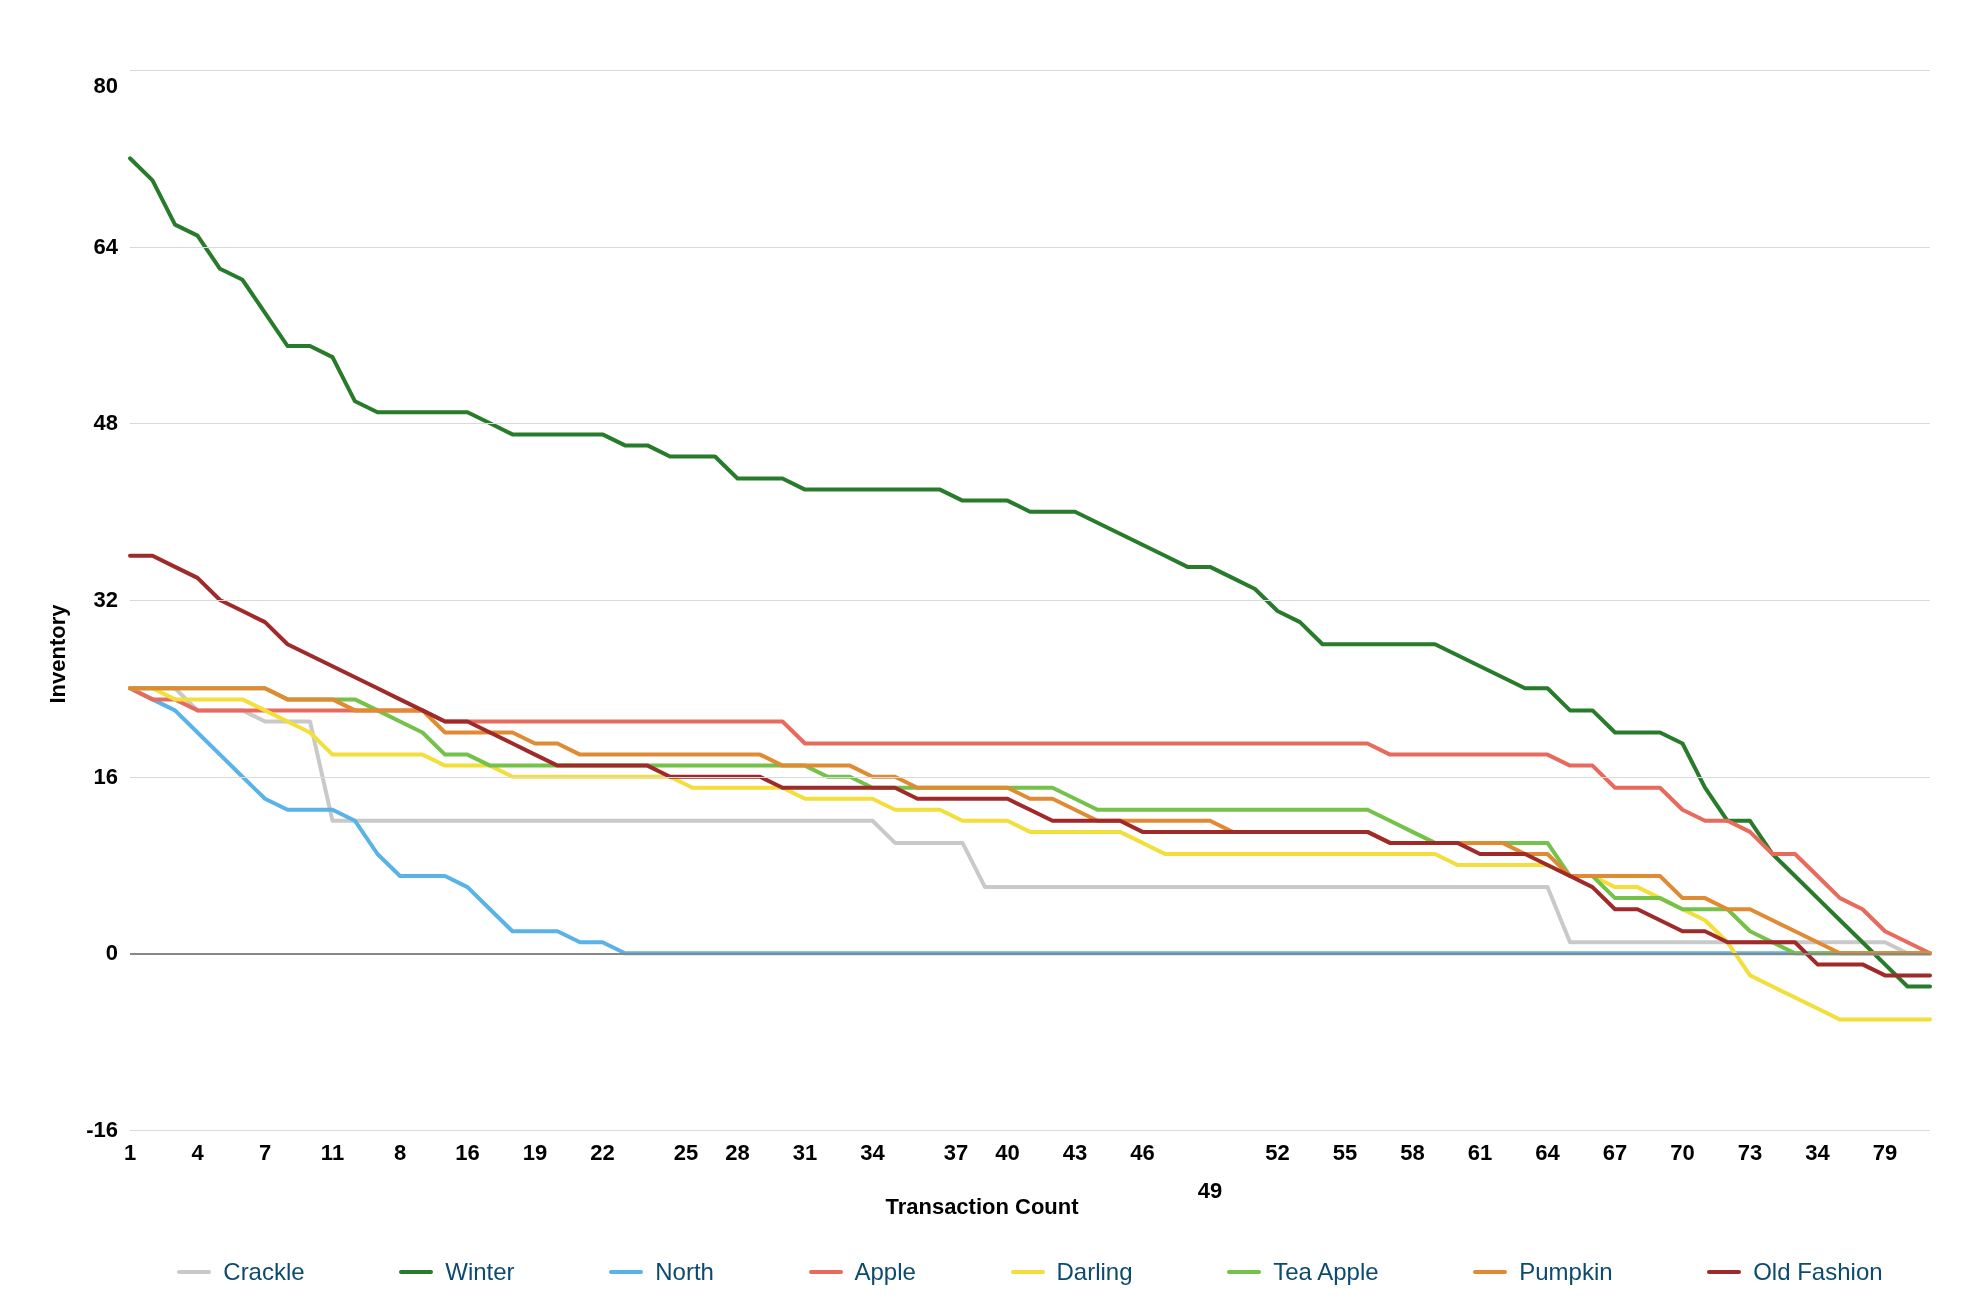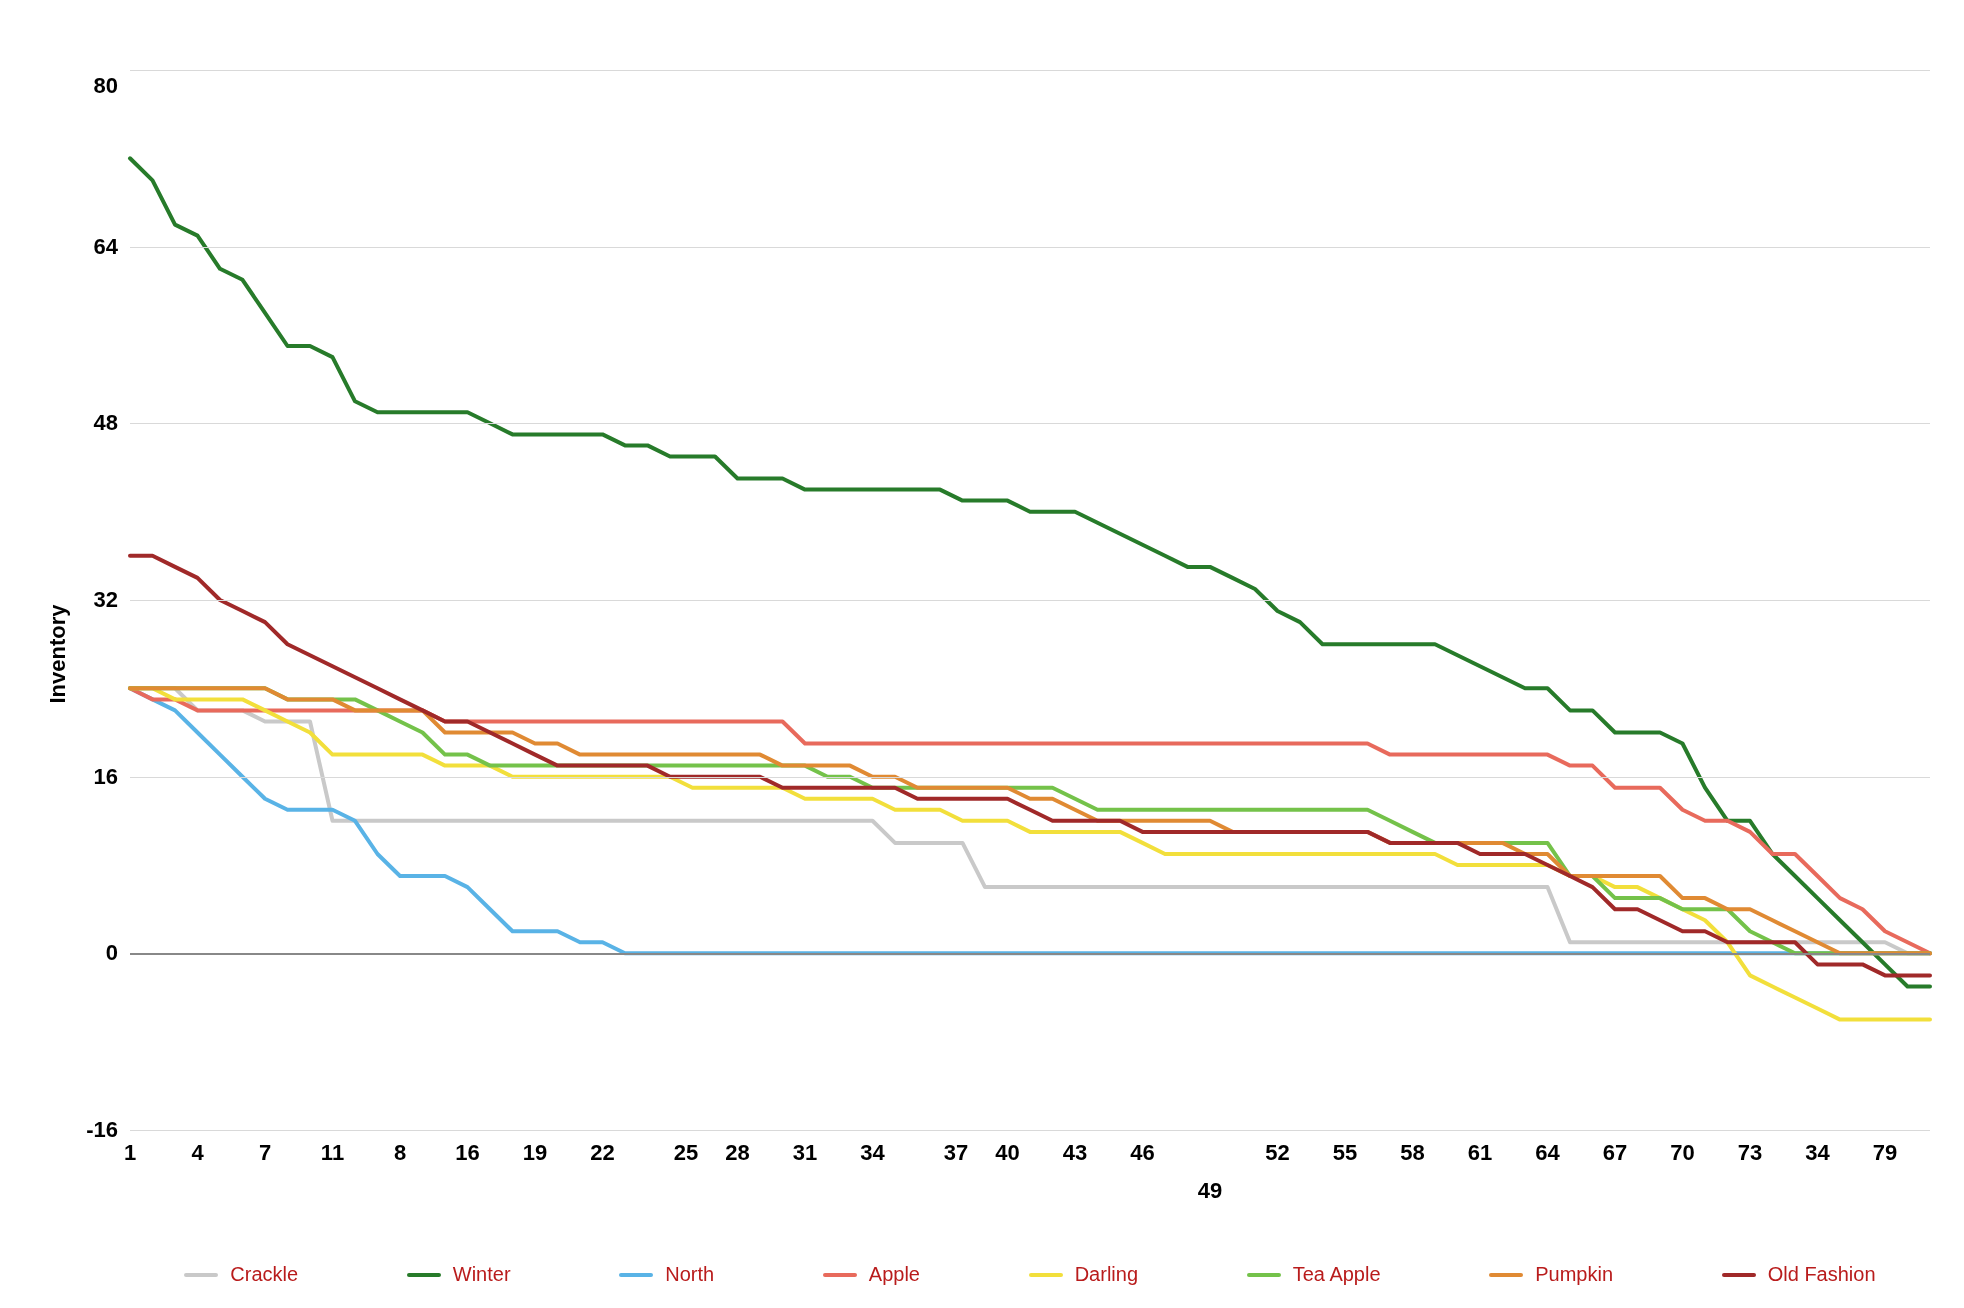--- a/index.html
+++ b/index.html
@@ -98,40 +98,41 @@
   }
   .legend {
     position: absolute;
     left: 130px;
     width: 1800px;
     bottom: 22px;
     display: flex;
     flex-direction: row;
     justify-content: space-around;
     align-items: center;
-    font-size: 20px;
-    color: #b91c1c;
+    font-size: 24px;
+    color: #0c4a6e;
   }
   .legend-item {
     display: flex;
     align-items: center;
     gap: 12px;
   }
   .legend-swatch {
     width: 34px;
     height: 4px;
     border-radius: 2px;
   }
 </style>
 </head>
 <body>
 
 <div class="chart-wrap">
 
   <div class="ylabel">Inventory</div>
+  <div class="xlabel">Transaction Count</div>
 
   <div class="plot-area" id="plot-area">
     <svg class="lines" id="svg-lines">
         <path d="M0.0 618.3 L22.5 618.3 L45.0 618.3 L67.5 640.4 L90.0 640.4 L112.5 640.4 L135.0 651.5 L157.5 651.5 L180.0 651.5 L202.5 750.8 L225.0 750.8 L247.5 750.8 L270.0 750.8 L292.5 750.8 L315.0 750.8 L337.5 750.8 L360.0 750.8 L382.5 750.8 L405.0 750.8 L427.5 750.8 L450.0 750.8 L472.5 750.8 L495.0 750.8 L517.5 750.8 L540.0 750.8 L562.5 750.8 L585.0 750.8 L607.5 750.8 L630.0 750.8 L652.5 750.8 L675.0 750.8 L697.5 750.8 L720.0 750.8 L742.5 750.8 L765.0 772.9 L787.5 772.9 L810.0 772.9 L832.5 772.9 L855.0 817.1 L877.5 817.1 L900.0 817.1 L922.5 817.1 L945.0 817.1 L967.5 817.1 L990.0 817.1 L1012.5 817.1 L1035.0 817.1 L1057.5 817.1 L1080.0 817.1 L1102.5 817.1 L1125.0 817.1 L1147.5 817.1 L1170.0 817.1 L1192.5 817.1 L1215.0 817.1 L1237.5 817.1 L1260.0 817.1 L1282.5 817.1 L1305.0 817.1 L1327.5 817.1 L1350.0 817.1 L1372.5 817.1 L1395.0 817.1 L1417.5 817.1 L1440.0 872.3 L1462.5 872.3 L1485.0 872.3 L1507.5 872.3 L1530.0 872.3 L1552.5 872.3 L1575.0 872.3 L1597.5 872.3 L1620.0 872.3 L1642.5 872.3 L1665.0 872.3 L1687.5 872.3 L1710.0 872.3 L1732.5 872.3 L1755.0 872.3 L1777.5 883.3 L1800.0 883.3 " fill="none" stroke="#c9c9c9" stroke-width="4" stroke-linejoin="round" stroke-linecap="round"></path>
         <path d="M0.0 88.3 L22.5 110.4 L45.0 154.6 L67.5 165.6 L90.0 198.8 L112.5 209.8 L135.0 242.9 L157.5 276.0 L180.0 276.0 L202.5 287.1 L225.0 331.3 L247.5 342.3 L270.0 342.3 L292.5 342.3 L315.0 342.3 L337.5 342.3 L360.0 353.3 L382.5 364.4 L405.0 364.4 L427.5 364.4 L450.0 364.4 L472.5 364.4 L495.0 375.4 L517.5 375.4 L540.0 386.5 L562.5 386.5 L585.0 386.5 L607.5 408.5 L630.0 408.5 L652.5 408.5 L675.0 419.6 L697.5 419.6 L720.0 419.6 L742.5 419.6 L765.0 419.6 L787.5 419.6 L810.0 419.6 L832.5 430.6 L855.0 430.6 L877.5 430.6 L900.0 441.7 L922.5 441.7 L945.0 441.7 L967.5 452.7 L990.0 463.8 L1012.5 474.8 L1035.0 485.8 L1057.5 496.9 L1080.0 496.9 L1102.5 507.9 L1125.0 519.0 L1147.5 541.0 L1170.0 552.1 L1192.5 574.2 L1215.0 574.2 L1237.5 574.2 L1260.0 574.2 L1282.5 574.2 L1305.0 574.2 L1327.5 585.2 L1350.0 596.3 L1372.5 607.3 L1395.0 618.3 L1417.5 618.3 L1440.0 640.4 L1462.5 640.4 L1485.0 662.5 L1507.5 662.5 L1530.0 662.5 L1552.5 673.5 L1575.0 717.7 L1597.5 750.8 L1620.0 750.8 L1642.5 784.0 L1665.0 806.0 L1687.5 828.1 L1710.0 850.2 L1732.5 872.3 L1755.0 894.4 L1777.5 916.5 L1800.0 916.5 " fill="none" stroke="#277b2a" stroke-width="4" stroke-linejoin="round" stroke-linecap="round"></path>
         <path d="M0.0 618.3 L22.5 629.4 L45.0 640.4 L67.5 662.5 L90.0 684.6 L112.5 706.7 L135.0 728.8 L157.5 739.8 L180.0 739.8 L202.5 739.8 L225.0 750.8 L247.5 784.0 L270.0 806.0 L292.5 806.0 L315.0 806.0 L337.5 817.1 L360.0 839.2 L382.5 861.3 L405.0 861.3 L427.5 861.3 L450.0 872.3 L472.5 872.3 L495.0 883.3 L517.5 883.3 L540.0 883.3 L562.5 883.3 L585.0 883.3 L607.5 883.3 L630.0 883.3 L652.5 883.3 L675.0 883.3 L697.5 883.3 L720.0 883.3 L742.5 883.3 L765.0 883.3 L787.5 883.3 L810.0 883.3 L832.5 883.3 L855.0 883.3 L877.5 883.3 L900.0 883.3 L922.5 883.3 L945.0 883.3 L967.5 883.3 L990.0 883.3 L1012.5 883.3 L1035.0 883.3 L1057.5 883.3 L1080.0 883.3 L1102.5 883.3 L1125.0 883.3 L1147.5 883.3 L1170.0 883.3 L1192.5 883.3 L1215.0 883.3 L1237.5 883.3 L1260.0 883.3 L1282.5 883.3 L1305.0 883.3 L1327.5 883.3 L1350.0 883.3 L1372.5 883.3 L1395.0 883.3 L1417.5 883.3 L1440.0 883.3 L1462.5 883.3 L1485.0 883.3 L1507.5 883.3 L1530.0 883.3 L1552.5 883.3 L1575.0 883.3 L1597.5 883.3 L1620.0 883.3 L1642.5 883.3 L1665.0 883.3 L1687.5 883.3 L1710.0 883.3 L1732.5 883.3 L1755.0 883.3 L1777.5 883.3 L1800.0 883.3 " fill="none" stroke="#59b3e6" stroke-width="4" stroke-linejoin="round" stroke-linecap="round"></path>
         <path d="M0.0 618.3 L22.5 629.4 L45.0 629.4 L67.5 640.4 L90.0 640.4 L112.5 640.4 L135.0 640.4 L157.5 640.4 L180.0 640.4 L202.5 640.4 L225.0 640.4 L247.5 640.4 L270.0 640.4 L292.5 640.4 L315.0 651.5 L337.5 651.5 L360.0 651.5 L382.5 651.5 L405.0 651.5 L427.5 651.5 L450.0 651.5 L472.5 651.5 L495.0 651.5 L517.5 651.5 L540.0 651.5 L562.5 651.5 L585.0 651.5 L607.5 651.5 L630.0 651.5 L652.5 651.5 L675.0 673.5 L697.5 673.5 L720.0 673.5 L742.5 673.5 L765.0 673.5 L787.5 673.5 L810.0 673.5 L832.5 673.5 L855.0 673.5 L877.5 673.5 L900.0 673.5 L922.5 673.5 L945.0 673.5 L967.5 673.5 L990.0 673.5 L1012.5 673.5 L1035.0 673.5 L1057.5 673.5 L1080.0 673.5 L1102.5 673.5 L1125.0 673.5 L1147.5 673.5 L1170.0 673.5 L1192.5 673.5 L1215.0 673.5 L1237.5 673.5 L1260.0 684.6 L1282.5 684.6 L1305.0 684.6 L1327.5 684.6 L1350.0 684.6 L1372.5 684.6 L1395.0 684.6 L1417.5 684.6 L1440.0 695.6 L1462.5 695.6 L1485.0 717.7 L1507.5 717.7 L1530.0 717.7 L1552.5 739.8 L1575.0 750.8 L1597.5 750.8 L1620.0 761.9 L1642.5 784.0 L1665.0 784.0 L1687.5 806.0 L1710.0 828.1 L1732.5 839.2 L1755.0 861.3 L1777.5 872.3 L1800.0 883.3 " fill="none" stroke="#e86a5c" stroke-width="4" stroke-linejoin="round" stroke-linecap="round"></path>
         <path d="M0.0 618.3 L22.5 618.3 L45.0 629.4 L67.5 629.4 L90.0 629.4 L112.5 629.4 L135.0 640.4 L157.5 651.5 L180.0 662.5 L202.5 684.6 L225.0 684.6 L247.5 684.6 L270.0 684.6 L292.5 684.6 L315.0 695.6 L337.5 695.6 L360.0 695.6 L382.5 706.7 L405.0 706.7 L427.5 706.7 L450.0 706.7 L472.5 706.7 L495.0 706.7 L517.5 706.7 L540.0 706.7 L562.5 717.7 L585.0 717.7 L607.5 717.7 L630.0 717.7 L652.5 717.7 L675.0 728.8 L697.5 728.8 L720.0 728.8 L742.5 728.8 L765.0 739.8 L787.5 739.8 L810.0 739.8 L832.5 750.8 L855.0 750.8 L877.5 750.8 L900.0 761.9 L922.5 761.9 L945.0 761.9 L967.5 761.9 L990.0 761.9 L1012.5 772.9 L1035.0 784.0 L1057.5 784.0 L1080.0 784.0 L1102.5 784.0 L1125.0 784.0 L1147.5 784.0 L1170.0 784.0 L1192.5 784.0 L1215.0 784.0 L1237.5 784.0 L1260.0 784.0 L1282.5 784.0 L1305.0 784.0 L1327.5 795.0 L1350.0 795.0 L1372.5 795.0 L1395.0 795.0 L1417.5 795.0 L1440.0 806.0 L1462.5 806.0 L1485.0 817.1 L1507.5 817.1 L1530.0 828.1 L1552.5 839.2 L1575.0 850.2 L1597.5 872.3 L1620.0 905.4 L1642.5 916.5 L1665.0 927.5 L1687.5 938.5 L1710.0 949.6 L1732.5 949.6 L1755.0 949.6 L1777.5 949.6 L1800.0 949.6 " fill="none" stroke="#f2df3b" stroke-width="4" stroke-linejoin="round" stroke-linecap="round"></path>
         <path d="M0.0 618.3 L22.5 618.3 L45.0 618.3 L67.5 618.3 L90.0 618.3 L112.5 618.3 L135.0 618.3 L157.5 629.4 L180.0 629.4 L202.5 629.4 L225.0 629.4 L247.5 640.4 L270.0 651.5 L292.5 662.5 L315.0 684.6 L337.5 684.6 L360.0 695.6 L382.5 695.6 L405.0 695.6 L427.5 695.6 L450.0 695.6 L472.5 695.6 L495.0 695.6 L517.5 695.6 L540.0 695.6 L562.5 695.6 L585.0 695.6 L607.5 695.6 L630.0 695.6 L652.5 695.6 L675.0 695.6 L697.5 706.7 L720.0 706.7 L742.5 717.7 L765.0 717.7 L787.5 717.7 L810.0 717.7 L832.5 717.7 L855.0 717.7 L877.5 717.7 L900.0 717.7 L922.5 717.7 L945.0 728.8 L967.5 739.8 L990.0 739.8 L1012.5 739.8 L1035.0 739.8 L1057.5 739.8 L1080.0 739.8 L1102.5 739.8 L1125.0 739.8 L1147.5 739.8 L1170.0 739.8 L1192.5 739.8 L1215.0 739.8 L1237.5 739.8 L1260.0 750.8 L1282.5 761.9 L1305.0 772.9 L1327.5 772.9 L1350.0 772.9 L1372.5 772.9 L1395.0 772.9 L1417.5 772.9 L1440.0 806.0 L1462.5 806.0 L1485.0 828.1 L1507.5 828.1 L1530.0 828.1 L1552.5 839.2 L1575.0 839.2 L1597.5 839.2 L1620.0 861.3 L1642.5 872.3 L1665.0 883.3 L1687.5 883.3 L1710.0 883.3 L1732.5 883.3 L1755.0 883.3 L1777.5 883.3 L1800.0 883.3 " fill="none" stroke="#74c24a" stroke-width="4" stroke-linejoin="round" stroke-linecap="round"></path>
         <path d="M0.0 618.3 L22.5 618.3 L45.0 618.3 L67.5 618.3 L90.0 618.3 L112.5 618.3 L135.0 618.3 L157.5 629.4 L180.0 629.4 L202.5 629.4 L225.0 640.4 L247.5 640.4 L270.0 640.4 L292.5 640.4 L315.0 662.5 L337.5 662.5 L360.0 662.5 L382.5 662.5 L405.0 673.5 L427.5 673.5 L450.0 684.6 L472.5 684.6 L495.0 684.6 L517.5 684.6 L540.0 684.6 L562.5 684.6 L585.0 684.6 L607.5 684.6 L630.0 684.6 L652.5 695.6 L675.0 695.6 L697.5 695.6 L720.0 695.6 L742.5 706.7 L765.0 706.7 L787.5 717.7 L810.0 717.7 L832.5 717.7 L855.0 717.7 L877.5 717.7 L900.0 728.8 L922.5 728.8 L945.0 739.8 L967.5 750.8 L990.0 750.8 L1012.5 750.8 L1035.0 750.8 L1057.5 750.8 L1080.0 750.8 L1102.5 761.9 L1125.0 761.9 L1147.5 761.9 L1170.0 761.9 L1192.5 761.9 L1215.0 761.9 L1237.5 761.9 L1260.0 772.9 L1282.5 772.9 L1305.0 772.9 L1327.5 772.9 L1350.0 772.9 L1372.5 772.9 L1395.0 784.0 L1417.5 784.0 L1440.0 806.0 L1462.5 806.0 L1485.0 806.0 L1507.5 806.0 L1530.0 806.0 L1552.5 828.1 L1575.0 828.1 L1597.5 839.2 L1620.0 839.2 L1642.5 850.2 L1665.0 861.3 L1687.5 872.3 L1710.0 883.3 L1732.5 883.3 L1755.0 883.3 L1777.5 883.3 L1800.0 883.3 " fill="none" stroke="#e08a33" stroke-width="4" stroke-linejoin="round" stroke-linecap="round"></path>

